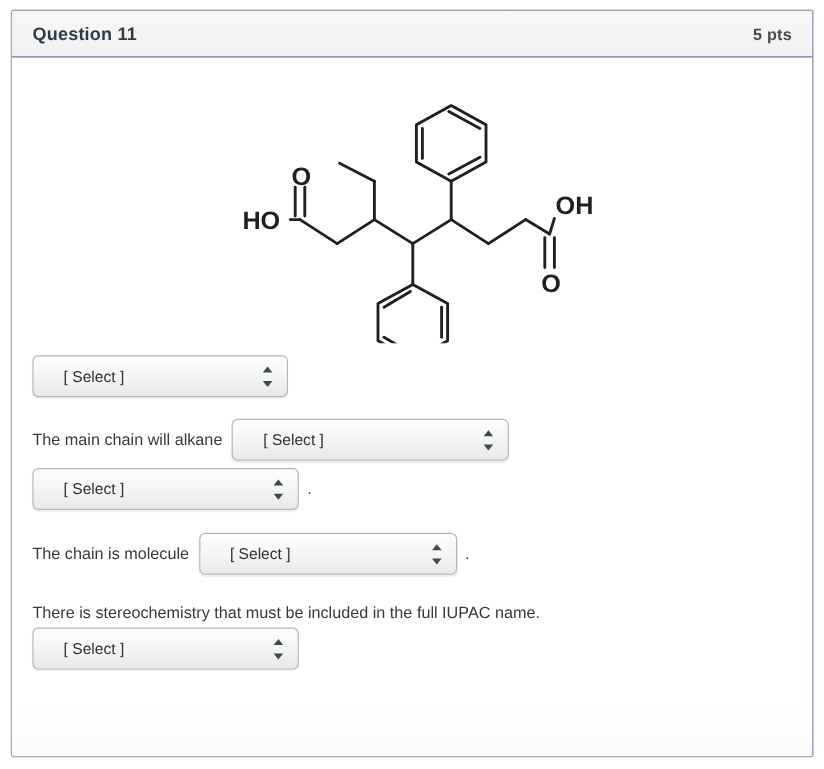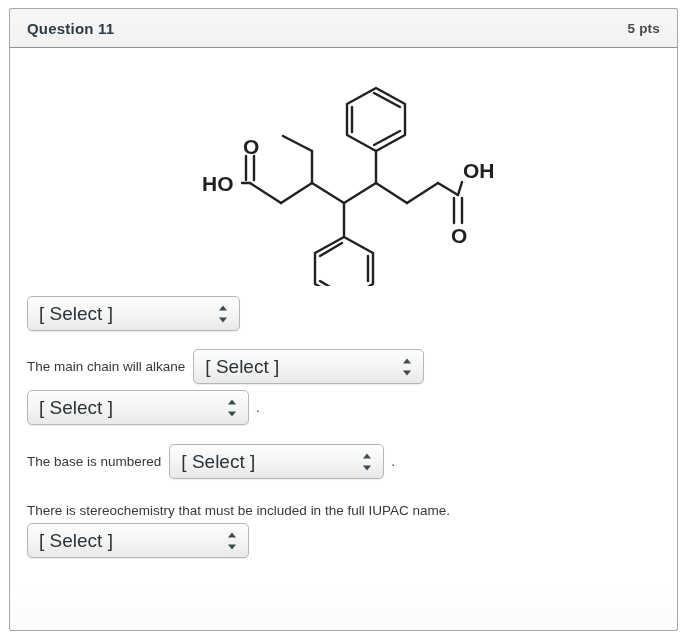--- a/index.html
+++ b/index.html
@@ -113,24 +113,24 @@
     box-sizing: border-box;
     height: 35px;
     border: 1px solid #b6b6b6;
     border-radius: 5px;
     background: linear-gradient(to bottom, #fdfdfd 0%, #f6f6f6 45%, #e9e9e9 100%);
     box-shadow: 0 1px 1px rgba(0,0,0,0.07);
     cursor: default;
   }
   .select-value {
     position: absolute;
-    left: 11px;
+    left: 25px;
     top: 0;
     line-height: 33px;
-    font-size: 19px;
+    font-size: 13px;
     color: #2b3338;
     white-space: nowrap;
   }
   .arrows {
     position: absolute;
     right: 11px;
     top: 50%;
     transform: translateY(-50%);
     width: 9px;
     height: 17px;
@@ -249,21 +249,21 @@
             <span class="select-value">[ Select ]</span>
             <span class="arrows">
               <span class="up"></span>
                 <span class="down"></span>
             </span>
           </span>
           <span class="period">.</span>
         </div>
 
         <div class="form-row row-4">
-          <span class="label-text pad-r">The base is numbered</span>
+          <span class="label-text pad-r">The chain is molecule</span>
           <span class="select-box sel-w4">
             <span class="select-value">[ Select ]</span>
             <span class="arrows">
               <span class="up"></span>
                 <span class="down"></span>
             </span>
           </span>
           <span class="period">.</span>
         </div>
 

